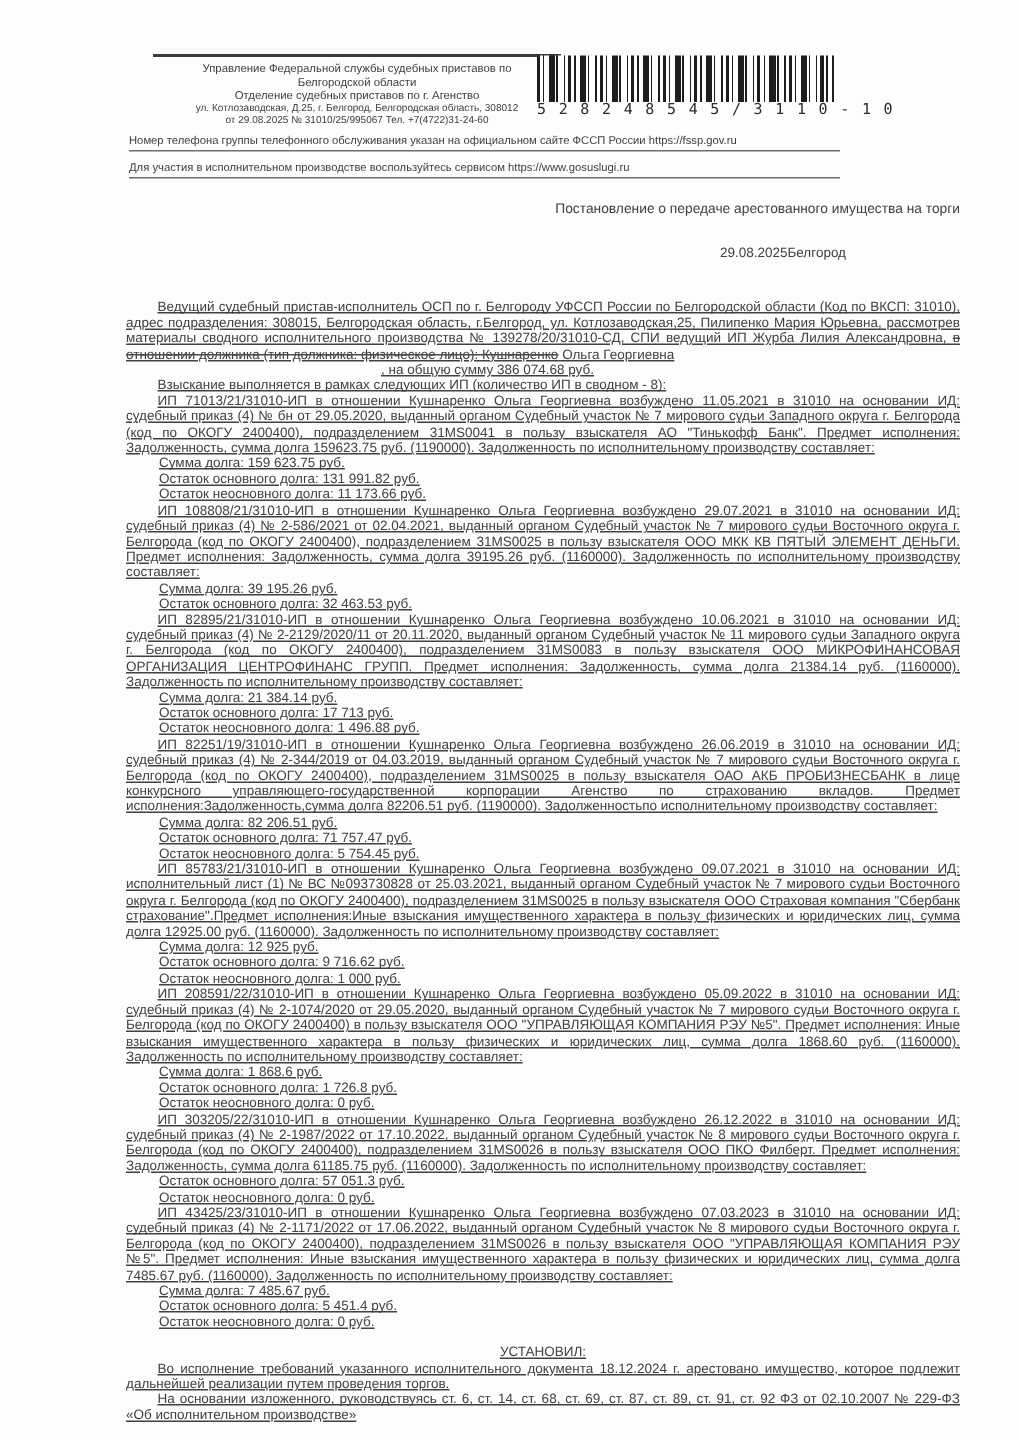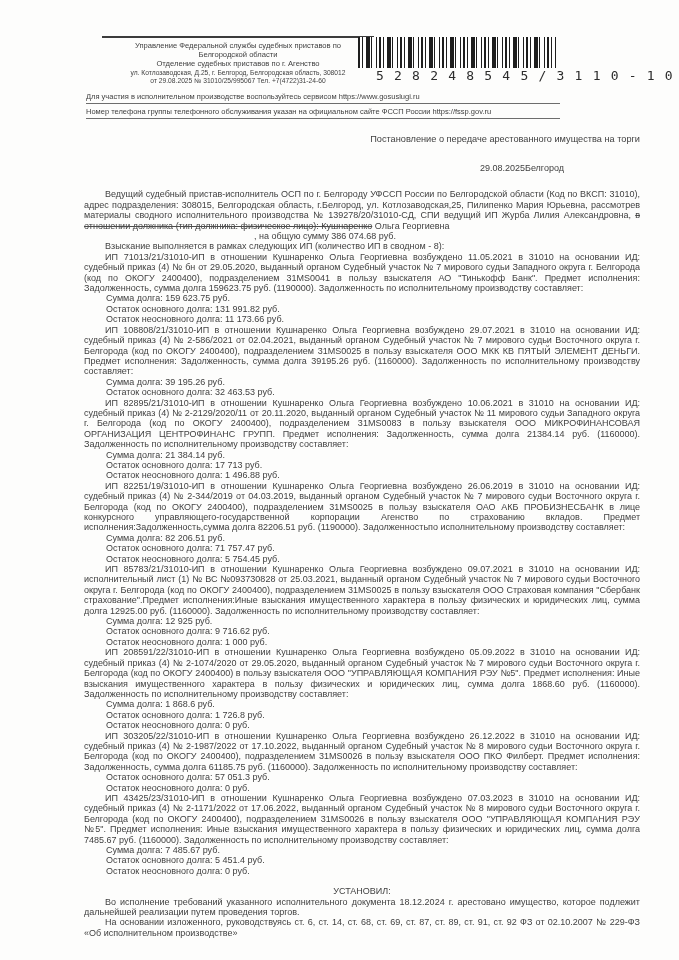--- a/index.html
+++ b/index.html
@@ -15,29 +15,29 @@
   .addr-line{font-size:6.7px;line-height:8.4px;margin-left:-14px;width:300px;}
   .ref-line{font-size:6.7px;line-height:8.6px;}
   .barcode-wrap{position:absolute;left:272px;top:1px;width:198px;}
   .barcode{
     height:31px;width:198px;
     background:repeating-linear-gradient(90deg,
       #1e1e1e 0 2px,#fff 2px 4px,#1e1e1e 4px 5px,#fff 5px 8px,
       #1e1e1e 8px 12px,#fff 12px 13px,#1e1e1e 13px 14px,#fff 14px 18px,
       #1e1e1e 18px 19px,#fff 19px 21px);
   }
-  .barcode-digits{font-family:"DejaVu Sans Mono",monospace;font-size:13px;letter-spacing:1.2px;
-    white-space:nowrap;color:#2c2c2c;margin-top:0px;text-align:left;margin-left:18px;}
+  .barcode-digits{font-family:"DejaVu Sans Mono",monospace;font-size:10px;letter-spacing:1.2px;
+    white-space:nowrap;color:#2c2c2c;margin-top:0px;text-align:left;}
   .note{font-size:7.5px;line-height:9px;padding:3px 0 2px 0;border-bottom:1px solid #6d6d6d;width:474px;}
   .note.first{margin-top:3px;}
   
   .content{margin:0 39px 0 84px;font-size:9px;line-height:10.4px;}
   .title{text-align:right;margin-top:15px;font-size:9.2px;}
   .dateline{display:flex;justify-content:flex-end;margin-top:19px;padding-right:76px;}
-  .body-text{margin-top:16px;}
+  .body-text{margin-top:26px;text-decoration:underline;}
   .para{margin:0;text-align:justify;text-indent:21px;}
   .struck{text-decoration:line-through;text-decoration-thickness:1px;text-decoration-color:#4c4c4c;}
   .sumline{padding-left:170px;}
   .amount{margin-left:22px;}
   .resolved-heading{text-align:center;margin-top:10px;}
   .res-para{margin-top:0;}
 </style>
 </head>
 <body>
 
@@ -48,22 +48,22 @@
       <div class="barcode"></div>
       <div class="barcode-digits">5 2 8 2 4 8 5 4 5 / 3 1 1 0 - 1 0</div>
     </div>
     <div class="org-block">
       <div class="org-line">Управление Федеральной службы судебных приставов по</div>
       <div class="org-line">Белгородской области</div>
       <div class="org-line">Отделение судебных приставов по г. Агенство</div>
       <div class="addr-line">ул. Котлозаводская, Д.25, г. Белгород, Белгородская область, 308012</div>
       <div class="ref-line">от 29.08.2025 № 31010/25/995067 Тел. +7(4722)31-24-60</div>
     </div>
+    <div class="note">Номер телефона группы телефонного обслуживания указан на официальном сайте ФССП России https://fssp.gov.ru</div>
     <div class="note first">Для участия в исполнительном производстве воспользуйтесь сервисом https://www.gosuslugi.ru</div>
-    <div class="note">Номер телефона группы телефонного обслуживания указан на официальном сайте ФССП России https://fssp.gov.ru</div>
   </div>
 
   <div class="content">
 
     <div class="title">Постановление о передаче арестованного имущества на торги</div>
 
     <div class="dateline">
       <span>29.08.2025</span>
       <span>Белгород</span>
     </div>

